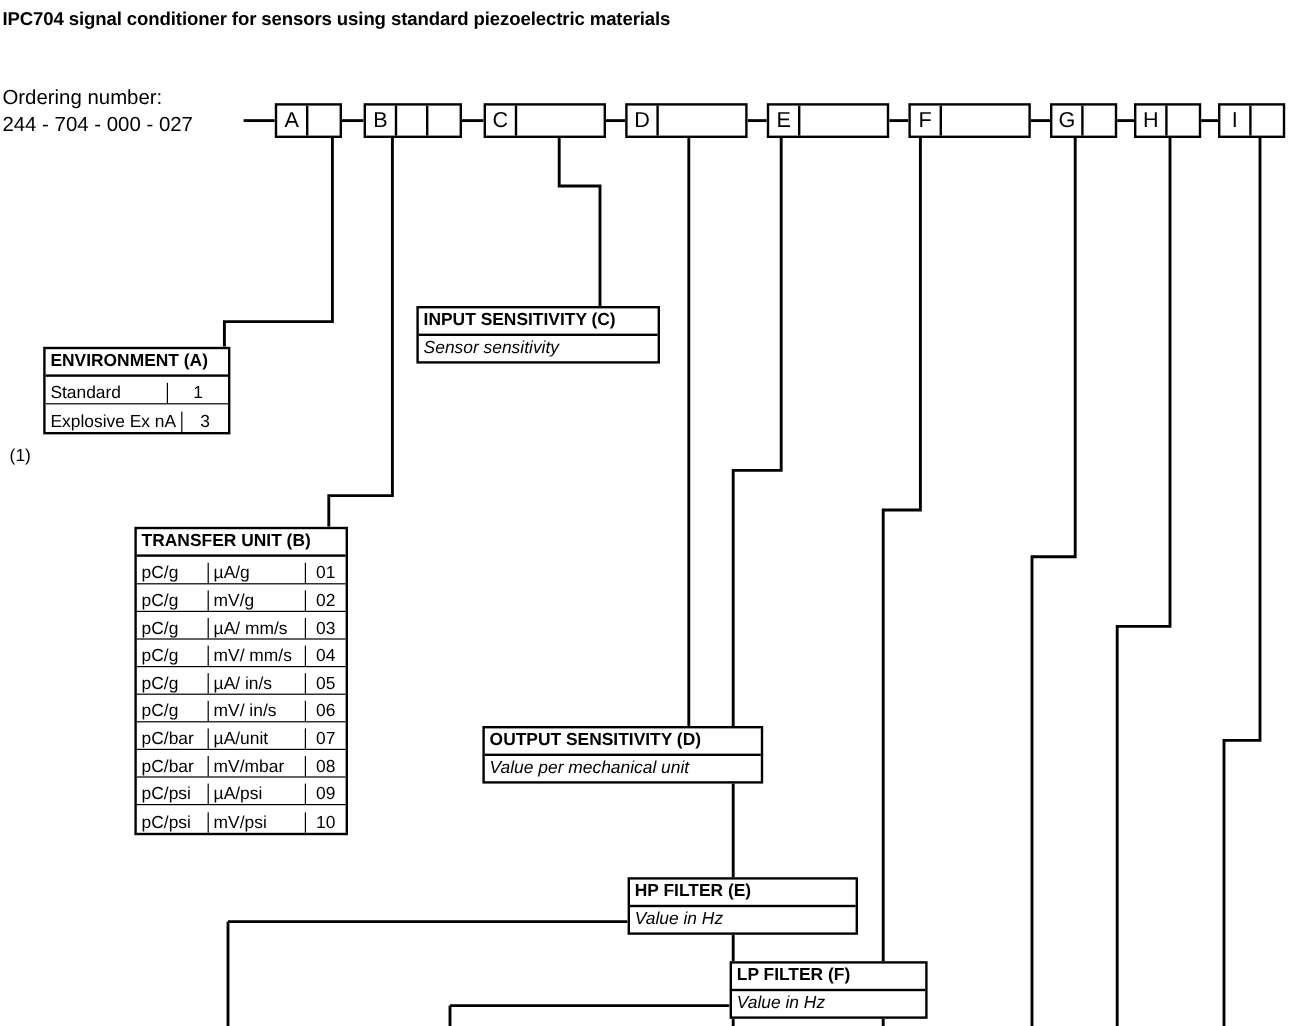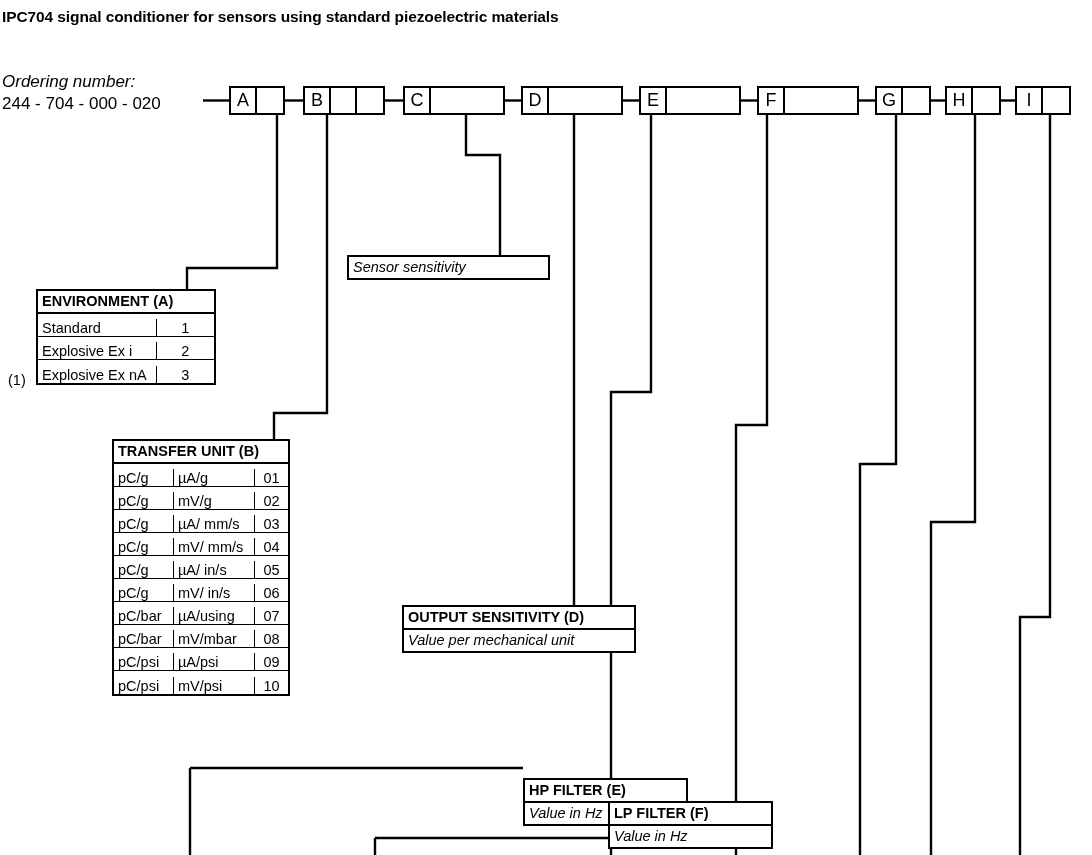--- a/index.html
+++ b/index.html
@@ -26,21 +26,20 @@
     letter-spacing: -0.1px;
     white-space: nowrap;
   }
 
   #ord-label {
     position: absolute;
     left: 2px; top: 70px;
     font-size: 17px;
     line-height: 23px;
     white-space: nowrap;
-    font-style: italic;
   }
   #ord-number {
     position: absolute;
     left: 2px; top: 92px;
     font-size: 17px;
     line-height: 23px;
     white-space: nowrap;
   }
 
   
@@ -102,21 +101,21 @@
   .deftable .tcell.num { justify-content: center; }
   .deftable .simple {
     font-size: 14.5px;
     padding: 2px 4px 3px 4px;
     white-space: nowrap;
     line-height: 16px;
     font-style: italic;
   }
 
   
-  #tbl-a { left: 36px; top: 289px; width: 180px; }
+  #tbl-a { left: 36px; top: 289px; width: 156px; }
   #tbl-a .c0 { width: 129px; }
   #tbl-a .c1 { width: 62px; }
 
   #footnote-1 {
     position: absolute;
     left: 8px; top: 372px;
     font-size: 14.5px;
     line-height: 16px;
     white-space: nowrap;
   }
@@ -125,21 +124,21 @@
   #tbl-b { left: 112px; top: 439px; width: 178px; }
   #tbl-b .c0 { width: 70px; }
   #tbl-b .c1 { width: 95px; }
   #tbl-b .c2 { width: 38px; margin-top: 17px; }
 
   
   #tbl-c { left: 347px; top: 255px; width: 203px; }
   
   #tbl-d { left: 392px; top: 605px; width: 234px; margin-left: 10px; }
   
-  #tbl-e { left: 523px; top: 731px; width: 165px; margin-top: 47px; }
+  #tbl-e { left: 523px; top: 731px; width: 192px; }
   
   #tbl-f { left: 608px; top: 801px; width: 165px; }
 </style>
 </head>
 <body>
 
 <svg id="wires" viewBox="0 0 1092 855" xmlns="http://www.w3.org/2000/svg">
   <g stroke="#000000" stroke-width="2.4" fill="none" stroke-linecap="butt">
 
     <path d="M 203 100.5 L 229 100.5"></path>
@@ -176,21 +175,21 @@
     <path d="M 190 768 L 190 855"></path>
     <path d="M 375 838 L 375 855"></path>
   </g>
 </svg>
 
 <div class="layer">
 
   <div id="title">IPC704 signal conditioner for sensors using standard piezoelectric materials</div>
 
   <div id="ord-label">Ordering number:</div>
-  <div id="ord-number">244 - 704 - 000 - 020</div>
+  <div id="ord-number">244 - 704 - 000 - 027</div>
 
   <div class="codebox" id="cb-a" style="left:229px;">
     <div class="cell letter">A</div>
     <div class="cell blank"></div>
   </div>
 
   <div class="codebox" id="cb-b" style="left:303px;">
     <div class="cell letter">B</div>
     <div class="cell blank"></div>
     <div class="cell blank"></div>
@@ -231,24 +230,20 @@
     <div class="cell blank"></div>
   </div>
 
   <div class="deftable" id="tbl-a">
     <div class="thead">ENVIRONMENT (A)</div>
     <div class="trow">
       <div class="tcell c0">Standard</div>
       <div class="tcell c1 num">1</div>
     </div>
     <div class="trow">
-      <div class="tcell c0">Explosive Ex i</div>
-      <div class="tcell c1 num">2</div>
-    </div>
-    <div class="trow">
       <div class="tcell c0">Explosive Ex nA</div>
       <div class="tcell c1 num">3</div>
     </div>
   </div>
 
   <div id="footnote-1">(1)</div>
 
   <div class="deftable" id="tbl-b">
     <div class="thead">TRANSFER UNIT (B)</div>
     <div class="trow">
@@ -276,41 +271,42 @@
       <div class="tcell c1">µA/ in/s</div>
       <div class="tcell c2 num">05</div>
     </div>
     <div class="trow">
       <div class="tcell c0">pC/g</div>
       <div class="tcell c1">mV/ in/s</div>
       <div class="tcell c2 num">06</div>
     </div>
     <div class="trow">
       <div class="tcell c0">pC/bar</div>
-      <div class="tcell c1">µA/using</div>
+      <div class="tcell c1">µA/unit</div>
       <div class="tcell c2 num">07</div>
     </div>
     <div class="trow">
       <div class="tcell c0">pC/bar</div>
       <div class="tcell c1">mV/mbar</div>
       <div class="tcell c2 num">08</div>
     </div>
     <div class="trow">
       <div class="tcell c0">pC/psi</div>
       <div class="tcell c1">µA/psi</div>
       <div class="tcell c2 num">09</div>
     </div>
     <div class="trow">
       <div class="tcell c0">pC/psi</div>
       <div class="tcell c1">mV/psi</div>
       <div class="tcell c2 num">10</div>
     </div>
   </div>
 
   <div class="deftable" id="tbl-c">
+    <div class="thead">INPUT SENSITIVITY (C)</div>
     <div class="simple">Sensor sensitivity</div>
   </div>
 
   <div class="deftable" id="tbl-d">
     <div class="thead">OUTPUT SENSITIVITY (D)</div>
     <div class="simple">Value per mechanical unit</div>
   </div>
 
   <div class="deftable" id="tbl-e">
     <div class="thead">HP FILTER (E)</div>

